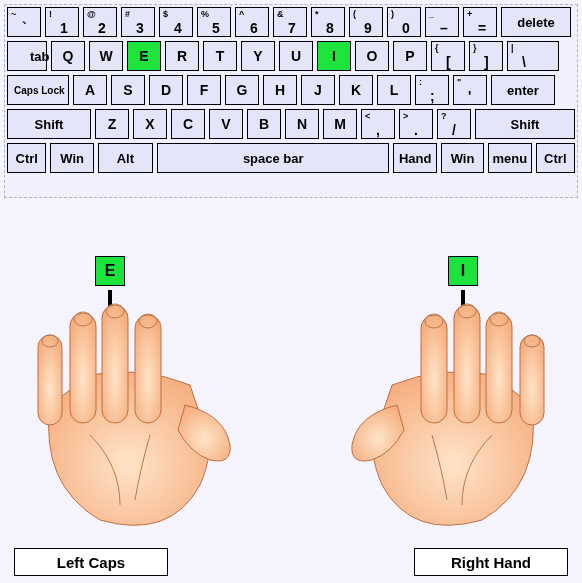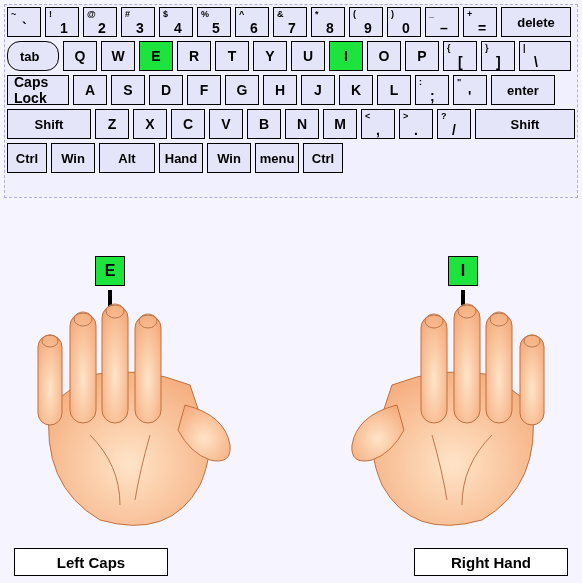--- a/index.html
+++ b/index.html
@@ -40,21 +40,21 @@
     font-size: 9px;
     font-weight: bold;
   }
   .key .main {
     position: absolute;
     left: 14px; top: 12px;
     font-size: 14px;
     font-weight: bold;
   }
   .key.small { font-size: 13px; }
-  .key.xsmall { font-size: 14px; }
+  .key.xsmall { font-size: 10px; text-align: right; }
 
   
   .hand-cue {
     position: absolute;
     width: 30px; height: 30px;
     background: #1ce43c;
     border: 1px solid #000;
     display: flex;
     align-items: center;
     justify-content: center;
@@ -142,21 +142,21 @@
       </div>
       <div class="key" style="width: 34px;">
         <span class="sub">+</span>
         <span class="main">=</span>
       </div>
       <div class="key small" style="width: 70px;">
         <span>delete</span>
       </div>
     </div>
   <div class="row" id="r2">
-      <div class="key small" style="width: 52px; justify-content: flex-start; padding-left: 12px; border-radius: 13px;">
+      <div class="key small" style="width: 40px; justify-content: flex-start; padding-left: 22px;">
         <span>tab</span>
       </div>
       <div class="key" style="width: 34px;">
         <span>Q</span>
       </div>
       <div class="key" style="width: 34px;">
         <span>W</span>
       </div>
       <div class="key hl" style="width: 34px;">
         <span>E</span>
@@ -281,20 +281,23 @@
     </div>
   <div class="row" id="r5">
       <div class="key small" style="width: 40px;">
         <span>Ctrl</span>
       </div>
       <div class="key small" style="width: 44px;">
         <span>Win</span>
       </div>
       <div class="key small" style="width: 56px;">
         <span>Alt</span>
+      </div>
+      <div class="key small" style="width: 236px;">
+        <span>space bar</span>
       </div>
       <div class="key small" style="width: 44px;">
         <span>Hand</span>
       </div>
       <div class="key small" style="width: 44px;">
         <span>Win</span>
       </div>
       <div class="key small" style="width: 44px;">
         <span>menu</span>
       </div>

